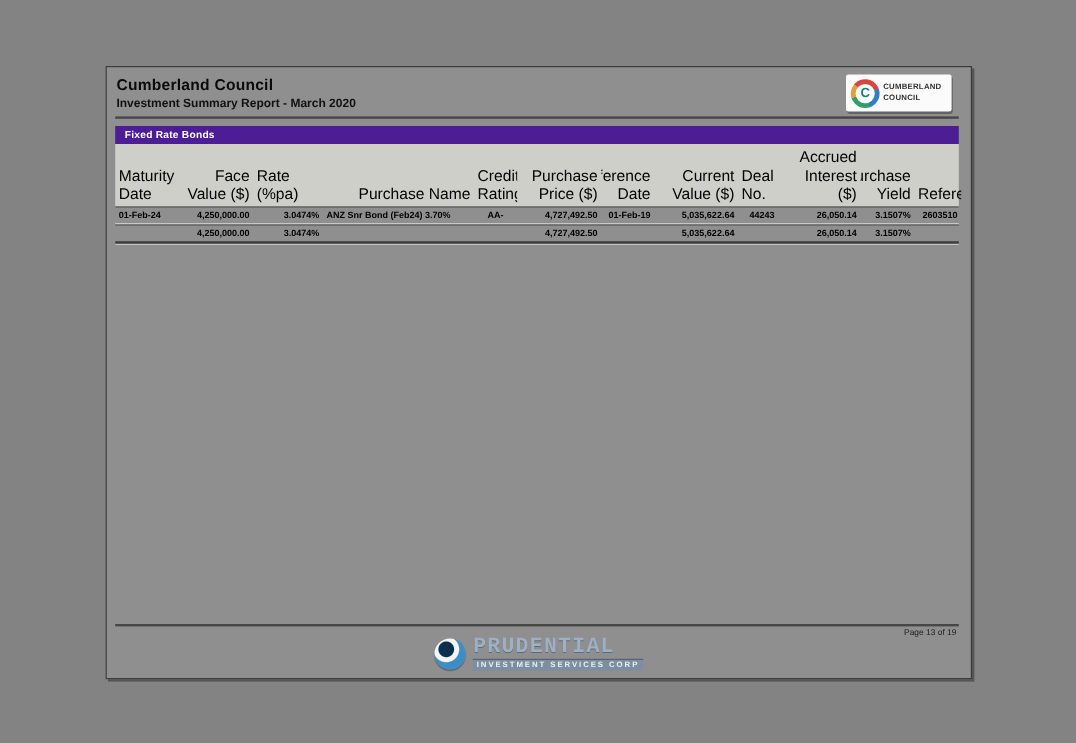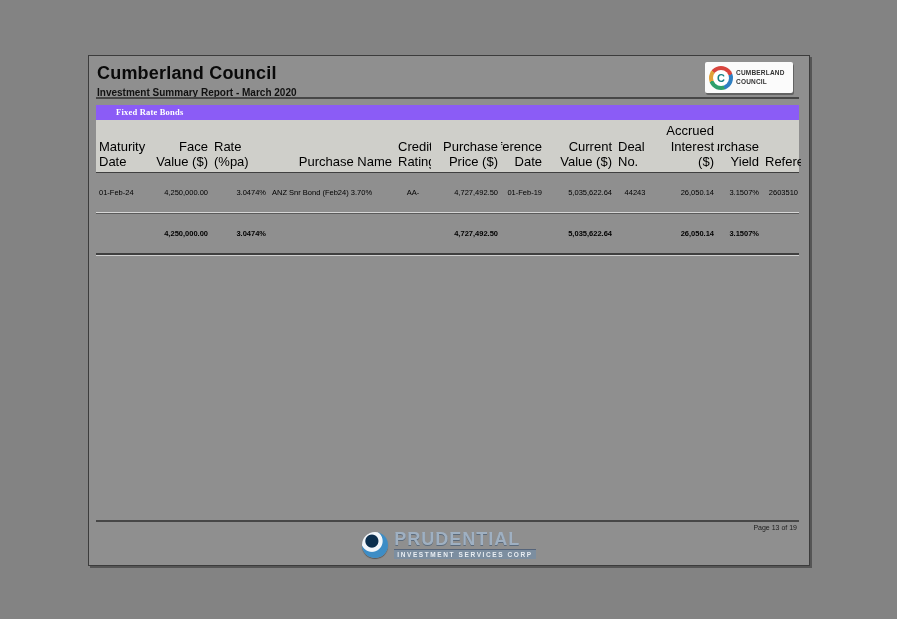--- a/index.html
+++ b/index.html
@@ -9,21 +9,21 @@
   .screen { position:relative; width:897px; height:619px; background:#838383; }
 
   .page {
     position:absolute; left:88px; top:55px; width:722px; height:511px;
     background:#8f8f8f; border:1px solid #3c3c3c;
     box-shadow:2px 2px 0 rgba(0,0,0,0.35);
   }
 
   
   .report-head { position:absolute; left:8px; top:7px; }
-  .report-title { font-size:18px; font-weight:bold; color:#0a0a0a; letter-spacing:.2px; }
+  .report-title { font-size:13px; font-weight:bold; color:#0a0a0a; letter-spacing:.2px; }
   .report-subtitle { font-size:10px; font-weight:bold; color:#111; margin-top:3px; }
 
   .council-logo {
     position:absolute; top:6px; right:16px; width:88px; height:31px;
     background:#fbfbfb; border-radius:2px; display:flex; align-items:center;
     padding:2px 4px; gap:3px; box-shadow:1px 2px 0 rgba(0,0,0,.3);
   }
   .council-ring {
     width:24px; height:24px; border-radius:50%; flex:0 0 auto;
     background:conic-gradient(#d8453e 0 70deg, #2f7fc2 70deg 160deg, #2ea06b 160deg 250deg, #e0a13a 250deg 310deg, #d8453e 310deg 360deg);
@@ -35,57 +35,57 @@
     font-size:11px; line-height:16px; text-align:center;
   }
   .council-name { font-size:6.5px; font-weight:bold; color:#333; line-height:1.25; letter-spacing:.2px; }
 
   .head-rule { position:absolute; left:7px; right:10px; top:41px; height:2px; background:#474747; }
 
   
   .content { position:absolute; left:7px; right:10px; top:49px; }
 
   .section-banner {
-    background:#8b5cf6; color:#ffffff; font-size:8.5px; font-weight:bold;
-    padding:2px 4px 3px 20px; letter-spacing:.2px;font-family:Liberation Serif, serif;
+    background:#4c1d95; color:#ffffff; font-size:8.5px; font-weight:bold;
+    padding:2px 4px 3px 8px; letter-spacing:.2px;
   }
 
   .grid-row { display:grid; grid-template-columns:55px 60px 58px 126px 36px 70px 44px 70px 40px 62px 45px 39px; }
 
   .thead { background:#cfcfca; border-bottom:1px solid #3f3f3f; }
   .thead .cell {
     font-size:13px; font-weight:normal; color:#000; padding:3px 3px 2px 3px;
     display:flex; align-items:flex-end; line-height:1.2;
   }
 
   .cell { overflow:hidden; }
   .al { justify-content:flex-start; text-align:left; }
   .ar { justify-content:flex-end; text-align:right; }
   .ac { justify-content:center; text-align:center; }
 
   .trow .cell, .trow-total .cell {
-    font-size:7.5px; color:#000; padding:15px 3px; line-height:1.2;
+    font-size:7.5px; color:#000; padding:2px 3px; line-height:1.2;font-weight:bold;
   }
   .trow { border-bottom:1px solid #d6d6d6; }
   .trow-total { font-weight:bold; border-top:1px solid #5a5a5a; border-bottom:2px solid #3f3f3f; box-shadow:0 1px 0 #cfcfcf; }
 
   
   .foot-rule { position:absolute; left:7px; right:10px; top:464px; height:2px; background:#474747; }
   .page-label { position:absolute; right:12px; top:468px; font-size:7px; color:#1c1c1c; }
 
   .brand { position:absolute; left:0; right:0; top:474px; display:flex; justify-content:center; align-items:center; gap:6px; }
   .brand-ball {
     width:26px; height:26px; border-radius:50%;
     background:radial-gradient(circle at 38% 35%, #0c2f4e 0 26%, #f2f6fa 30% 44%, #3d8dc6 48% 78%, #1b5d93 100%);
     box-shadow:0 1px 1px rgba(0,0,0,.4);
   }
   .brand-text { display:flex; flex-direction:column; }
   .brand-name {
     font-size:18px; font-weight:bold; letter-spacing:1px; color:#9fb0c2;
-    text-shadow:0 1px 0 #5c6b7c; line-height:1;
+    text-shadow:0 1px 0 #5c6b7c; line-height:1;font-family:Liberation Mono, monospace;
   }
   .brand-sub {
     font-size:6.5px; font-weight:bold; letter-spacing:1.6px; color:#e8edf2;
     background:#7c8ea0; padding:1px 3px; margin-top:1px; border-top:1px solid #55647a;
   }
 </style>
 </head>
 <body>
 
 <div class="screen">

